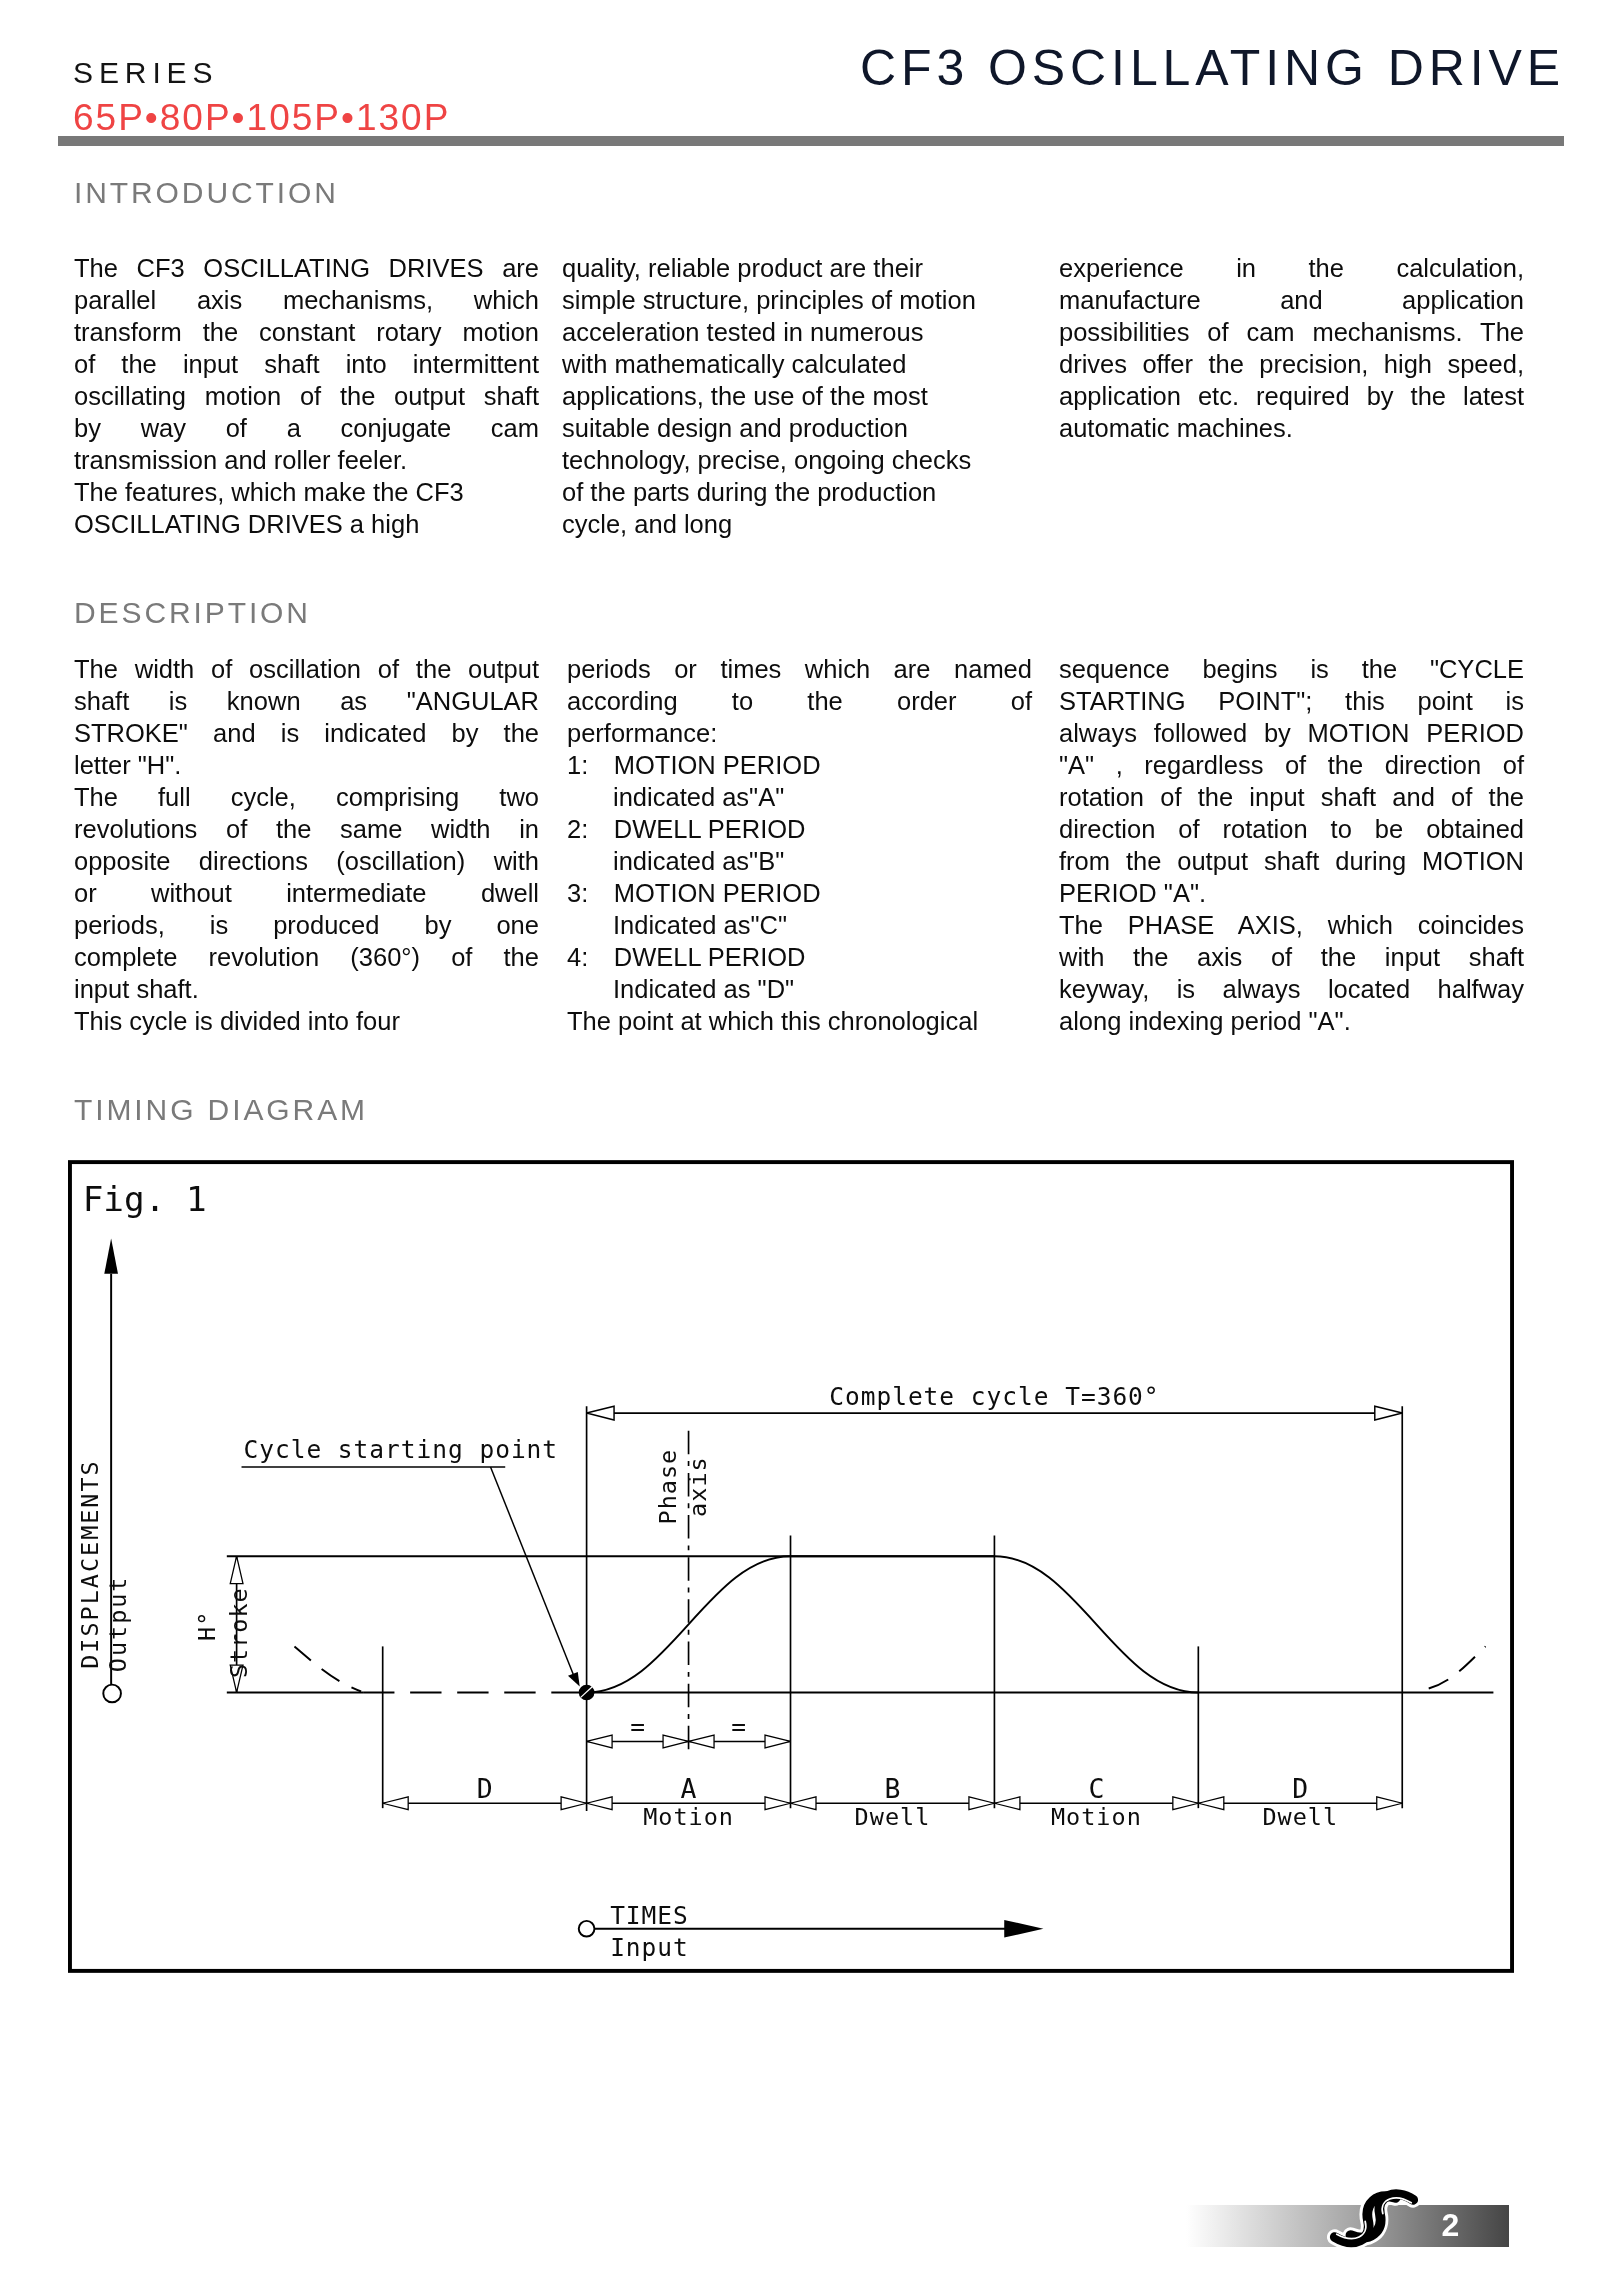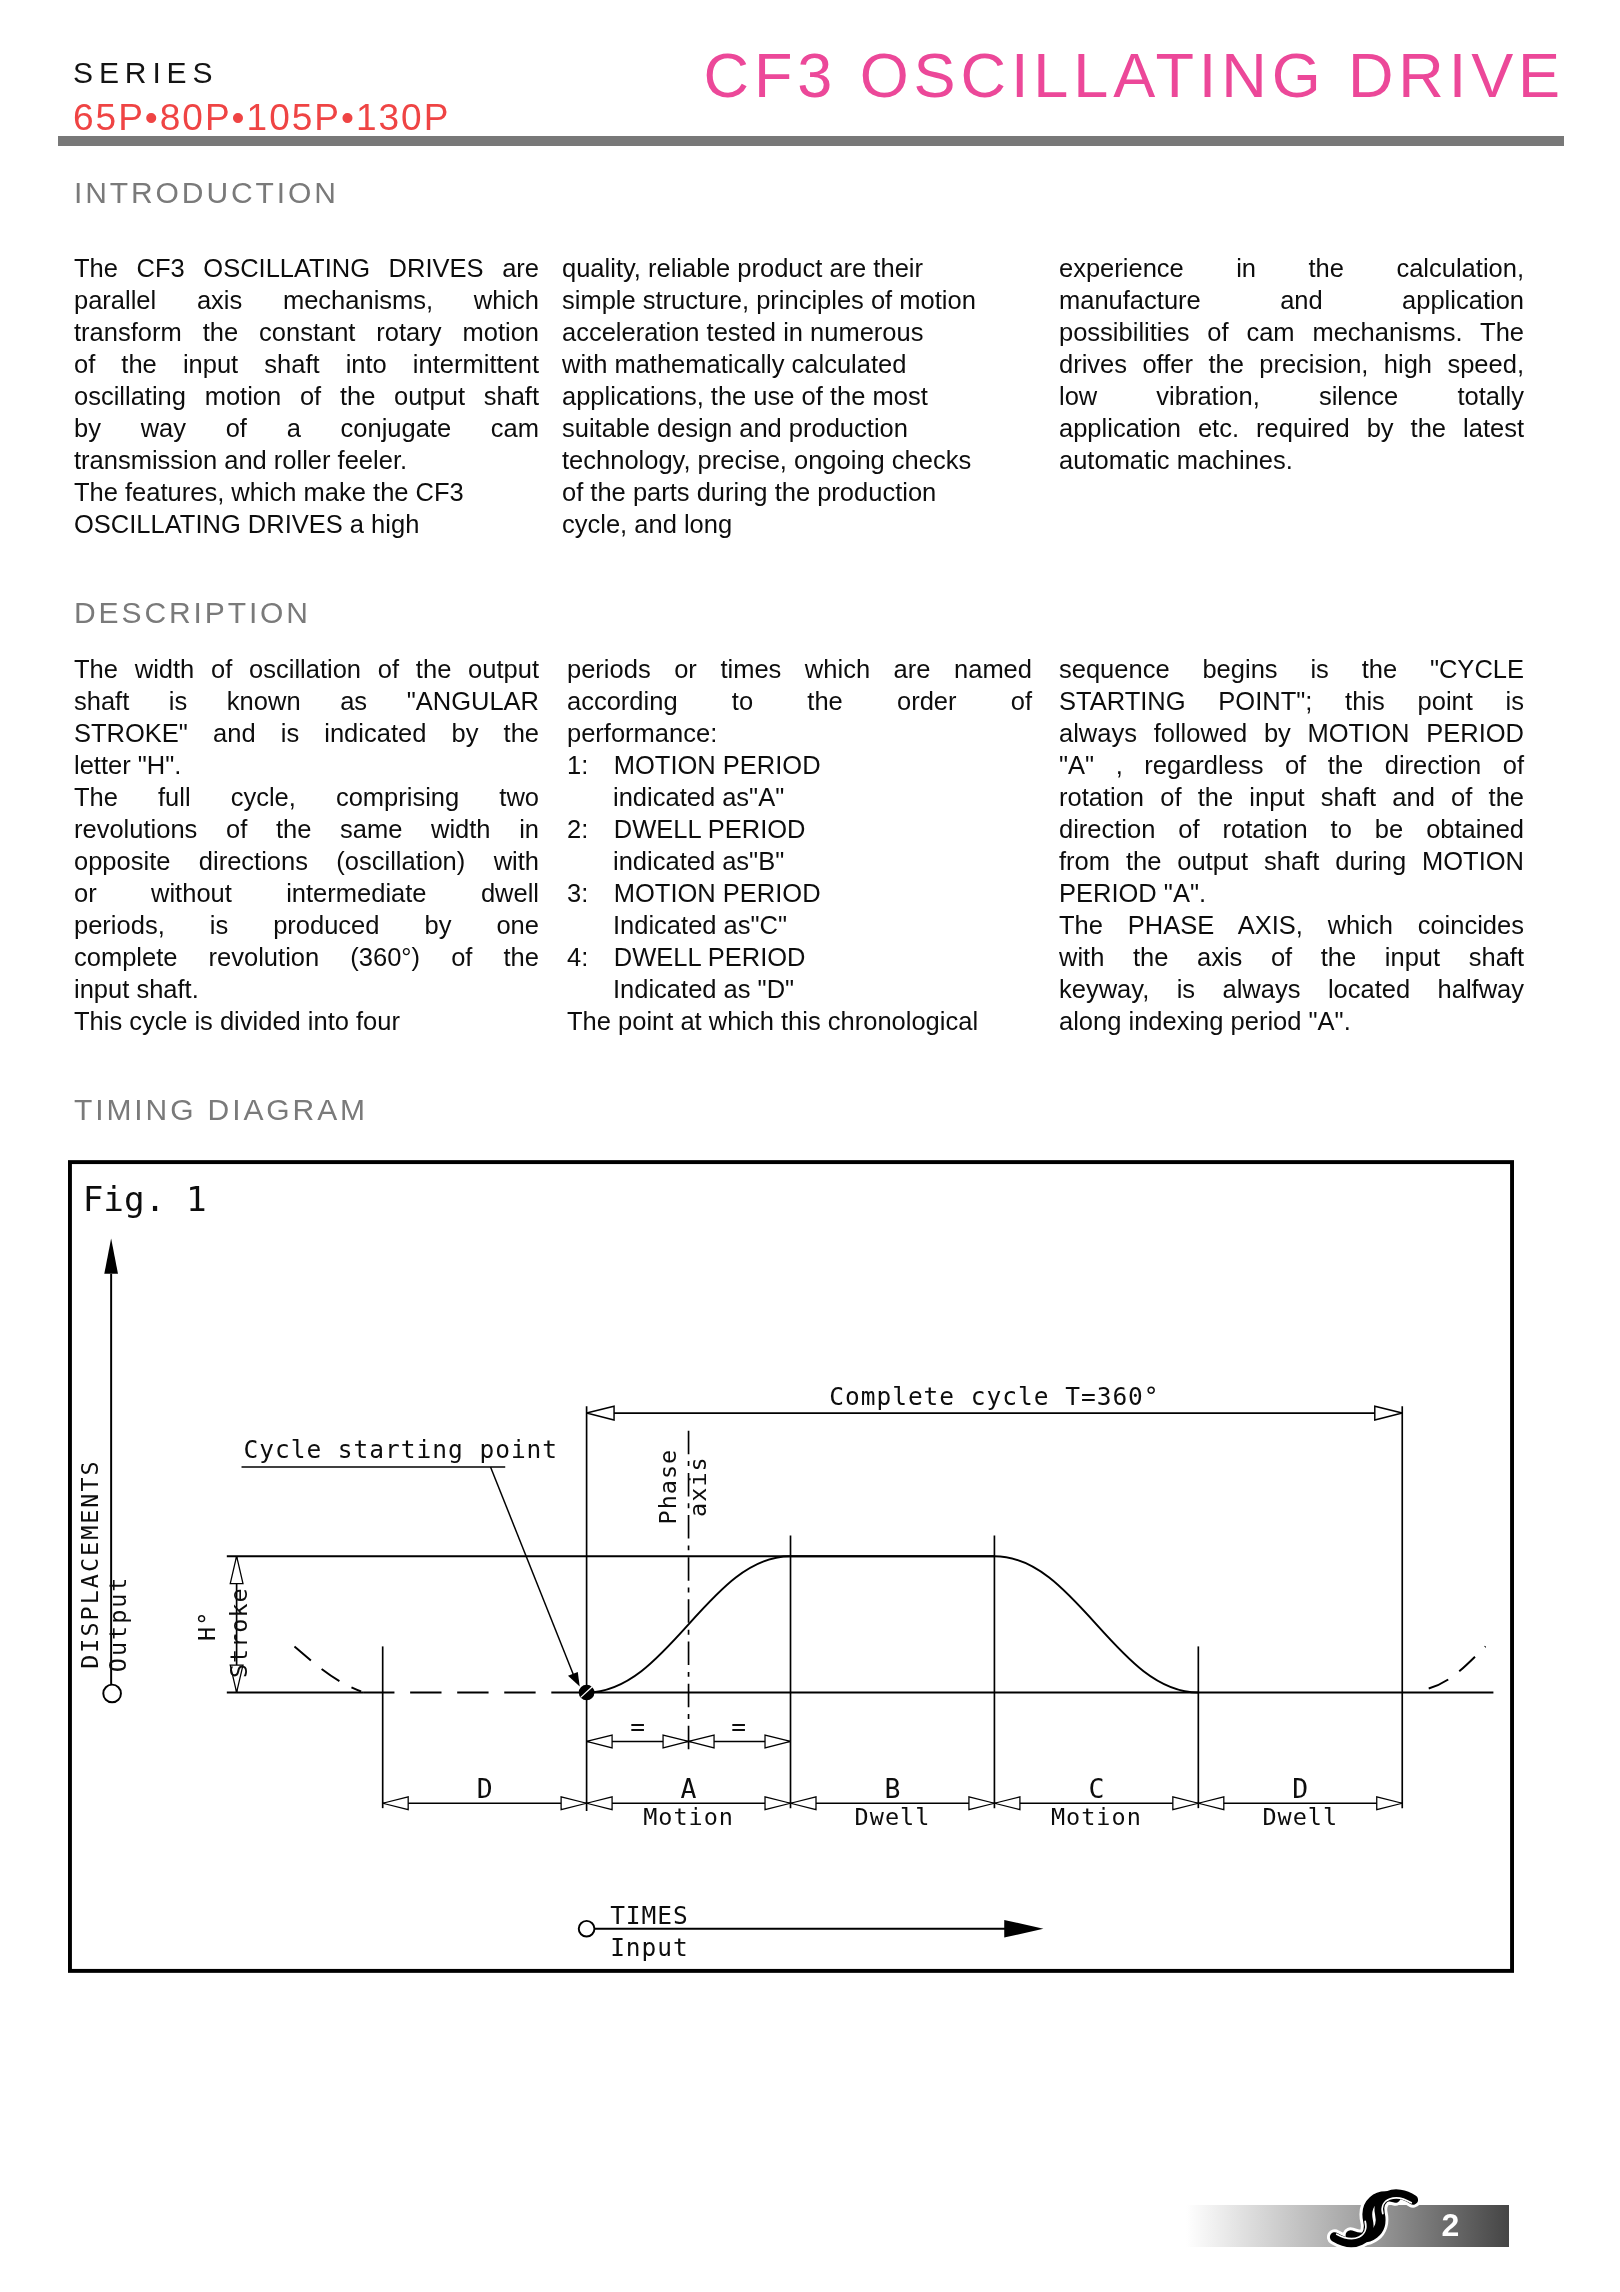--- a/index.html
+++ b/index.html
@@ -2,21 +2,21 @@
 <html><head>
 <meta charset="utf-8">
 <style>
   html,body{margin:0;padding:0;background:#ffffff;}
   #page{position:relative;width:1620px;height:2293px;background:#ffffff;overflow:hidden;
         font-family:"Liberation Sans",sans-serif;color:#000;}
   .abs{position:absolute;}
   
   .series-label{left:73px;top:56px;font-size:30px;letter-spacing:5.9px;color:#141414;}
   .series-models{left:73px;top:97px;font-size:37px;letter-spacing:2px;color:#ef4444;}
-  .page-title{right:55px;top:39px;font-size:63px;letter-spacing:4.9px;color:#ec4899;white-space:nowrap;}
+  .page-title{right:55px;top:39px;font-size:50px;letter-spacing:4.9px;color:#0f172a;white-space:nowrap;}
   .header-rule{left:58px;top:136px;width:1506px;height:9.8px;background:#787878;}
   
   .sec-head{font-size:30px;font-weight:normal;letter-spacing:2.9px;color:#7a7a7a;white-space:nowrap;}
   
   .col{width:465px;font-size:25.5px;line-height:32px;color:#0d0d0d;}
   .tl{white-space:normal;min-height:32px;}
   .tl.j{text-align:justify;text-align-last:justify;}
   .tl.ind{padding-left:46px;}
   
   .figwrap{left:68px;top:1160px;width:1446px;height:813px;}
@@ -58,21 +58,20 @@
       <div class="tl">suitable design and production</div>
       <div class="tl">technology, precise, ongoing checks</div>
       <div class="tl">of the parts during the production</div>
       <div class="tl">cycle, and long</div>
     </div>
   <div class="abs col" style="left:1059px;top:252px;">
       <div class="tl j">experience in the calculation,</div>
       <div class="tl j">manufacture and application</div>
       <div class="tl j">possibilities of cam mechanisms. The</div>
       <div class="tl j">drives offer the precision, high speed,</div>
-      <div class="tl j">low vibration, silence totally</div>
       <div class="tl j">application etc. required by the latest</div>
       <div class="tl">automatic machines.</div>
     </div>
 
   <div class="abs sec-head" style="left:74px;top:596px;">DESCRIPTION</div>
   <div class="abs col" style="left:74px;top:653px;">
       <div class="tl j">The width of oscillation of the output</div>
       <div class="tl j">shaft is known as "ANGULAR</div>
       <div class="tl j">STROKE" and is indicated by the</div>
       <div class="tl">letter "H".</div>

